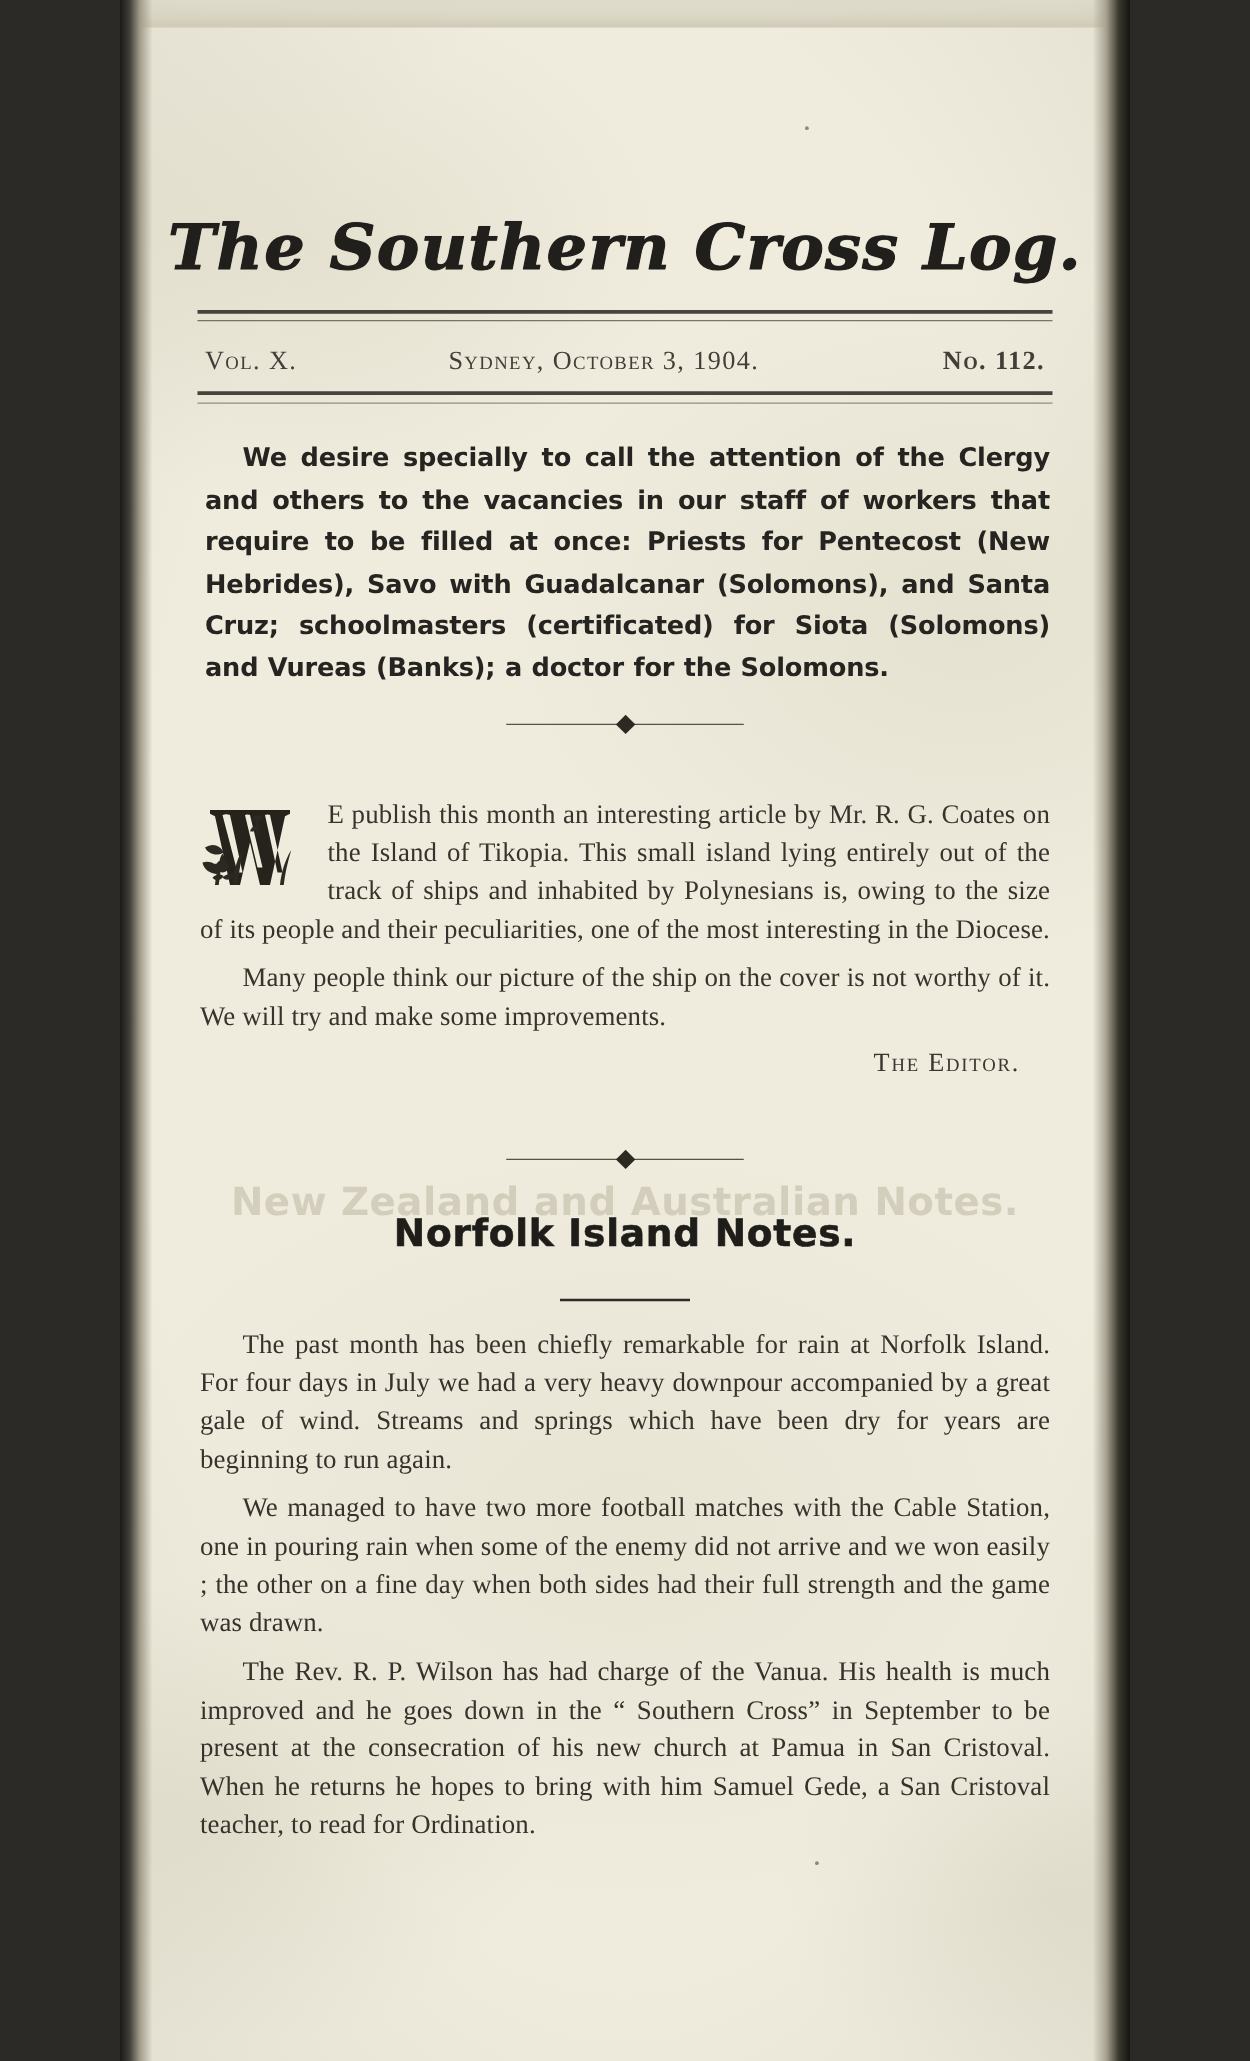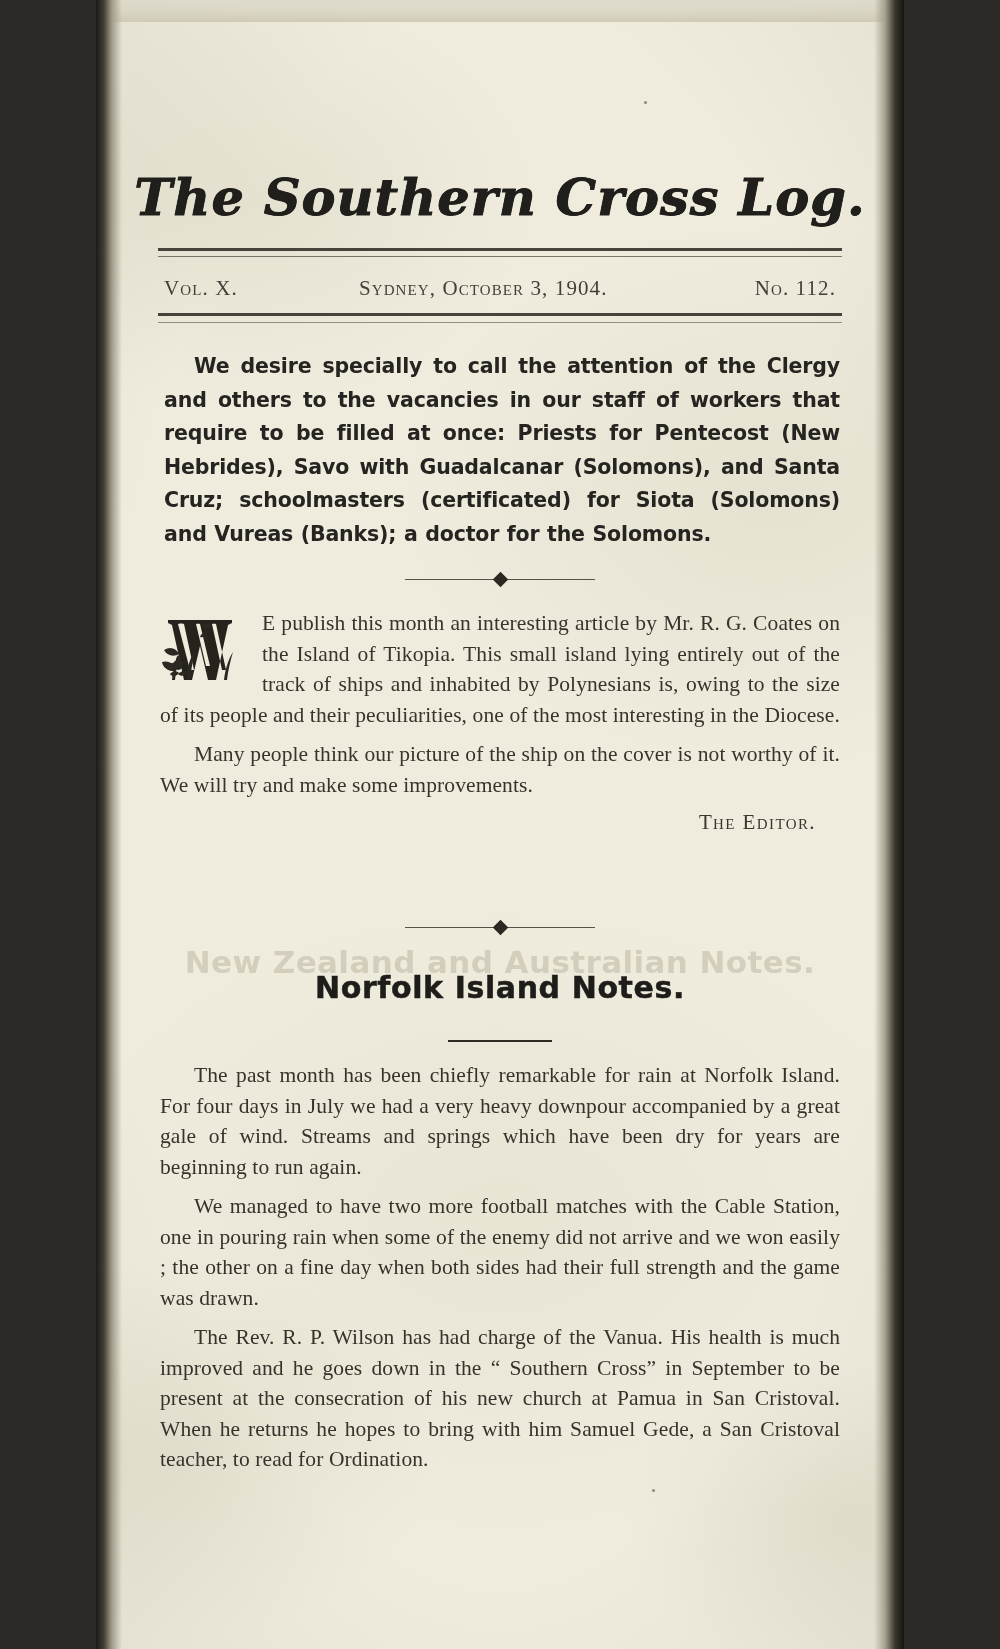--- a/index.html
+++ b/index.html
@@ -148,21 +148,21 @@
   }
   .smallcaps {
     font-variant: small-caps;
   }
   .issue-vol { flex: 0 0 auto; }
   .issue-date {
     flex: 1 1 auto;
     text-align: center;
     margin-left: -26px;
   }
-  .issue-no { flex: 0 0 auto; }
+  .issue-no { flex: 0 0 auto; font-weight: bold; }
 
   
   .notice {
     position: absolute;
     left: 68px;
     right: 64px;
     top: 350px;
     font-family: "DejaVu Sans", "Liberation Sans", sans-serif;
     font-weight: 700;
     font-size: 20.5px;
@@ -222,20 +222,21 @@
 
   
   .editorial {
     position: absolute;
     left: 64px;
     right: 64px;
     top: 608px;
   }
   .dropcap-wrap {
     position: relative;
+    margin-top: 28px;
   }
   .dropcap {
     float: left;
     width: 96px;
     height: 78px;
     margin: 2px 6px 0 0;
     shape-outside: margin-box;
   }
   .dropcap svg { display: block; }
 

